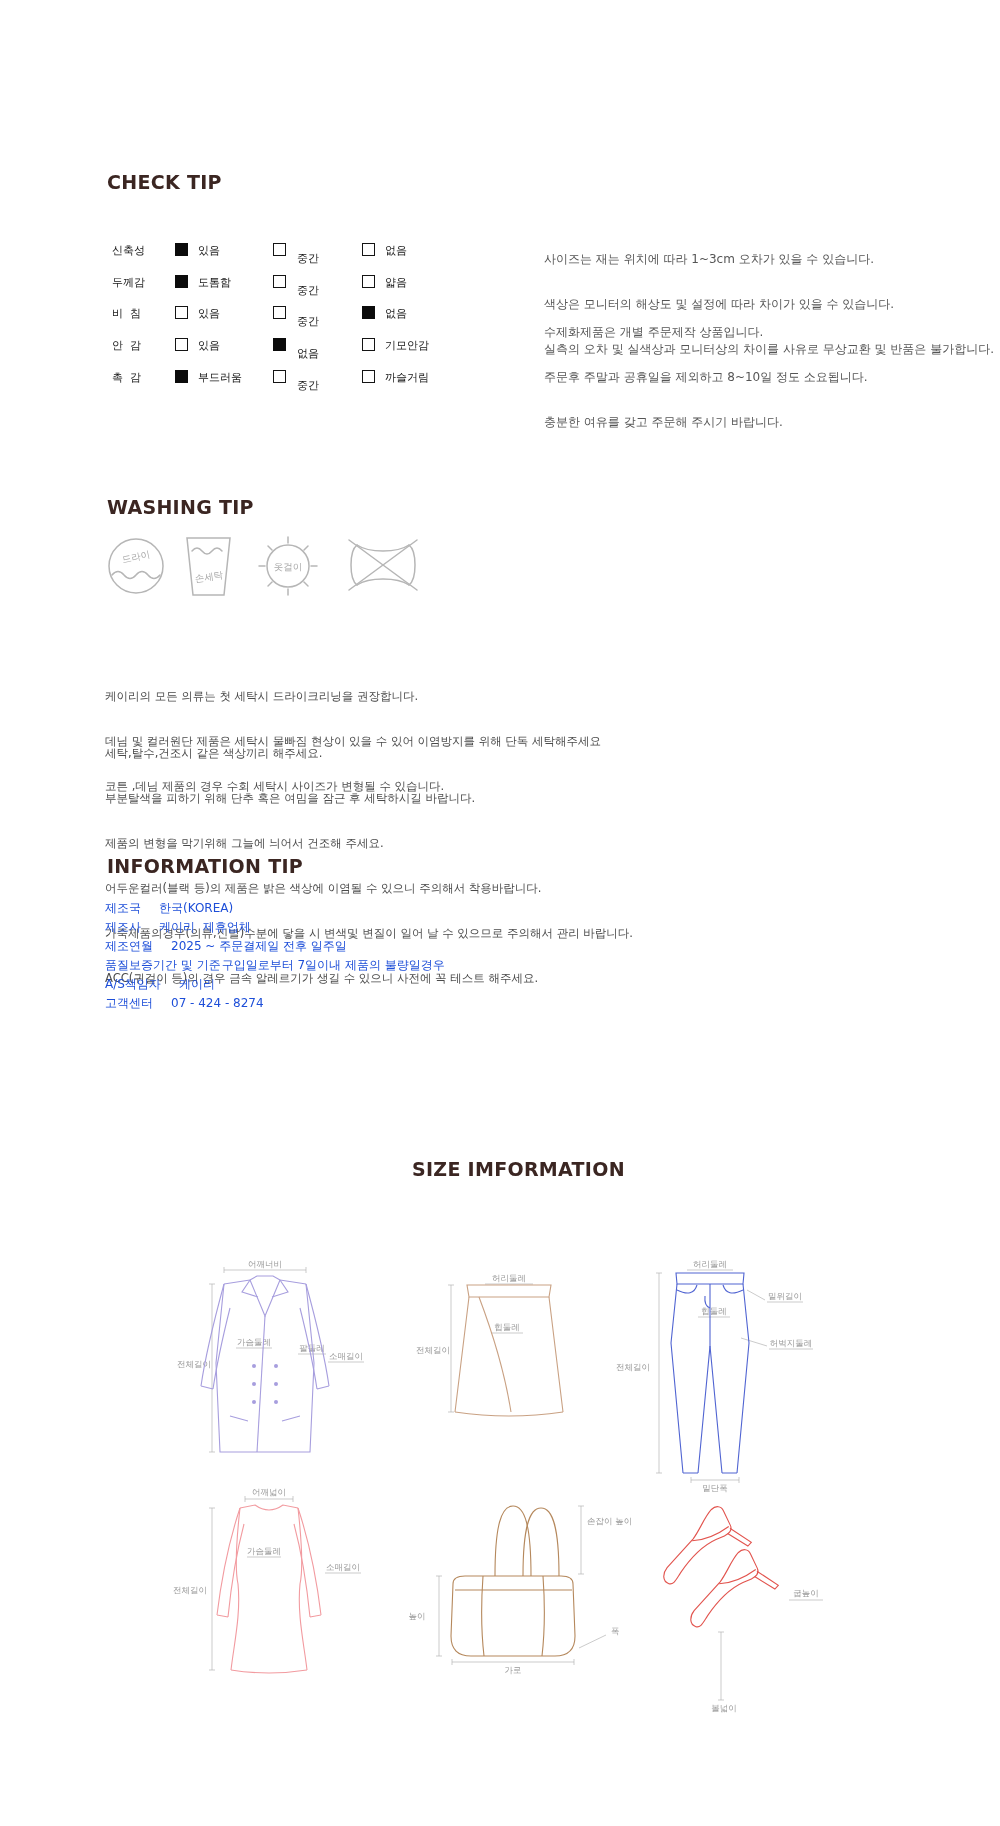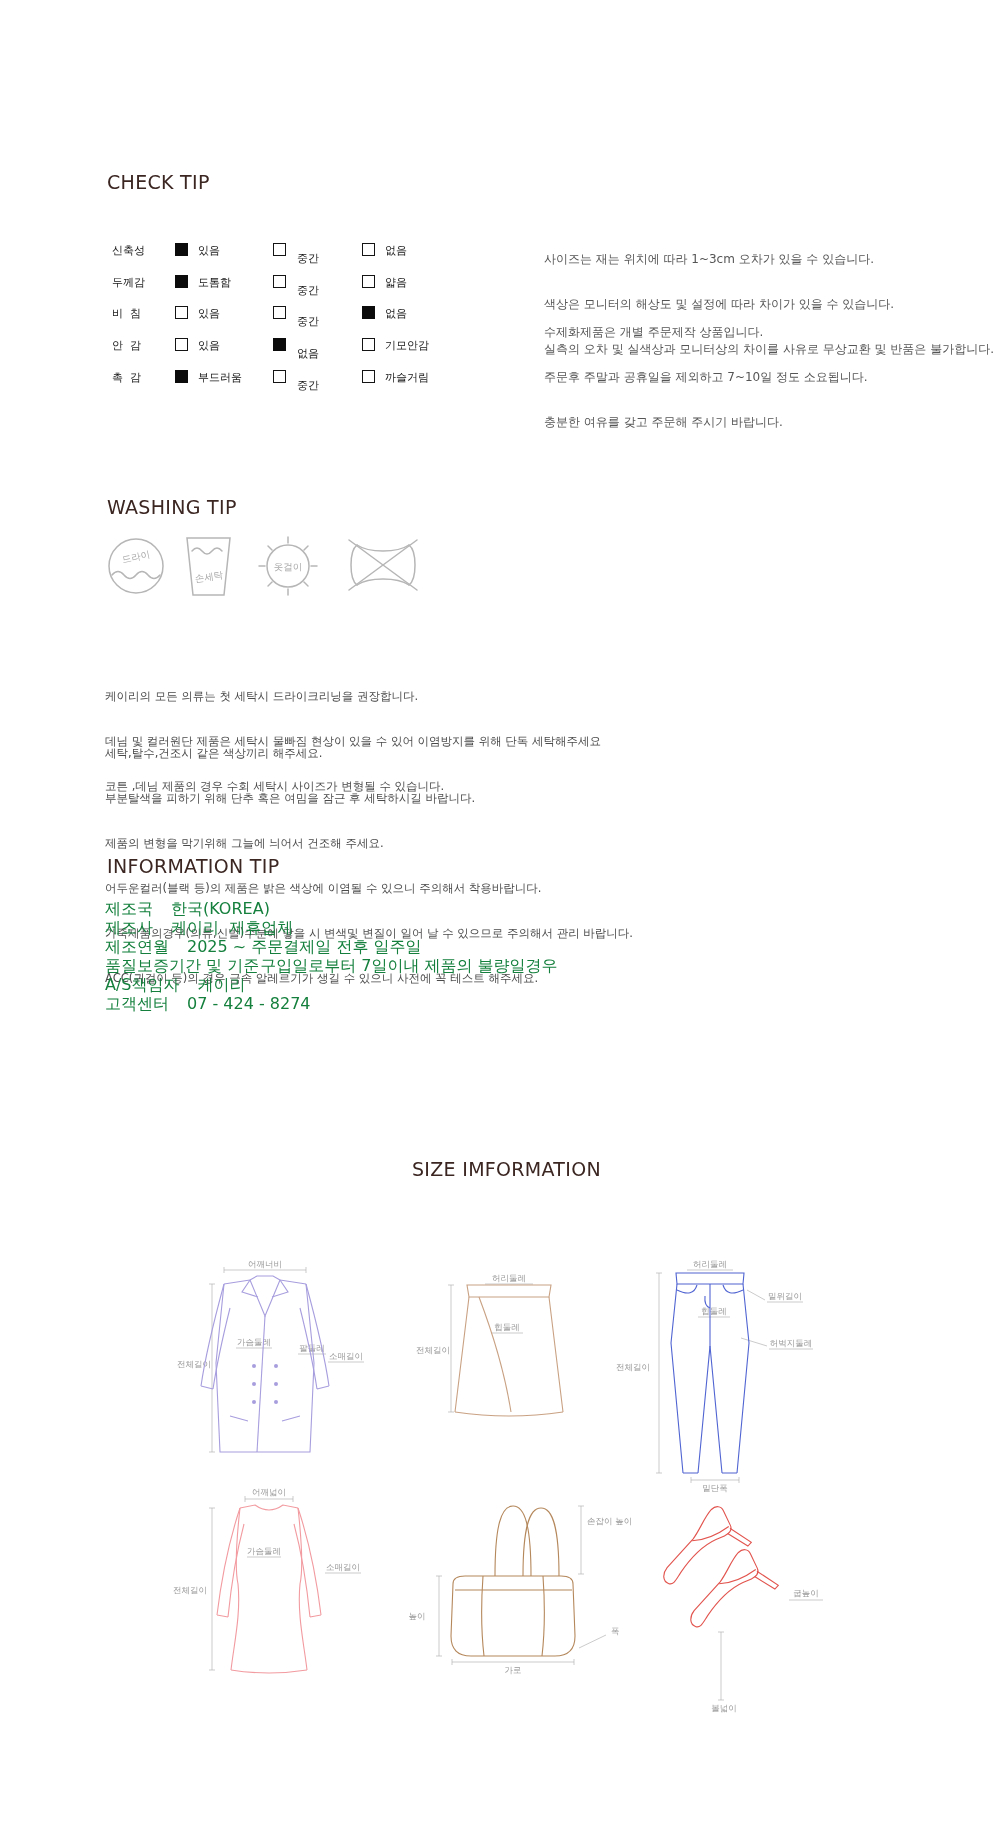--- a/index.html
+++ b/index.html
@@ -1,32 +1,32 @@
 <!DOCTYPE html>
 <html><head>
 <meta charset="utf-8">
 <style>
   html,body{margin:0;padding:0;background:#fff;}
   .page{position:relative;width:1000px;height:1826px;background:#ffffff;overflow:hidden;
         font-family:"DejaVu Sans","Liberation Sans",sans-serif;}
-  .sec-title{position:absolute;font-size:19px;font-weight:400;color:#3b2622;letter-spacing:.3px;white-space:pre;}
+  .sec-title{position:absolute;font-size:19px;font-weight:700;color:#3b2622;letter-spacing:.3px;white-space:pre;}
   
   .cbrow{position:absolute;left:112px;width:340px;height:16px;font-size:11px;color:#161616;}
   .cbrow span{white-space:pre;}
   .rl{position:absolute;left:0;top:1px;}
   .cb{position:absolute;top:1px;width:13px;height:13px;border:1.3px solid #141414;background:#fff;box-sizing:border-box;}
   .cb.on{background:#0b0b0b;border-color:#0b0b0b;}
   .cb1{left:63px}.ot1{position:absolute;left:86px;top:1px;}
   .cb2{left:161px}.ot2{position:absolute;left:185px;top:1px;margin-top:8px;}
   .cb3{left:250px}.ot3{position:absolute;left:273px;top:1px;}
   
   .notes{position:absolute;left:544px;font-size:12px;line-height:15px;color:#555;white-space:pre;}
   .wpara{position:absolute;left:105px;font-size:11.5px;line-height:15px;color:#4a4a4a;white-space:pre;}
   
-  .inforows{position:absolute;left:105px;font-size:16px;line-height:19px;color:#15803d;}
+  .inforows{position:absolute;left:105px;font-size:12px;line-height:19px;color:#1d4ed8;}
   .il{display:inline-block;margin-right:18px;white-space:pre;}
   .iv{white-space:pre;}
   
   .diag{position:absolute;}
   .m{stroke:#b5b5b5;stroke-width:.7;fill:none;}
   .diag text{fill:#979797;font-size:8.5px;font-family:inherit;}
   .wicons text{fill:#a9a9a9;font-size:9.5px;font-family:inherit;}
   .wi{stroke:#b6b6b6;stroke-width:1.5;fill:none;stroke-linecap:round;}
   .coatc{stroke:#a79ede;stroke-width:1.1;fill:none;}
   .skirtc{stroke:#c9a183;stroke-width:1.1;fill:none;}
@@ -88,21 +88,21 @@
     <span class="ot3">까슬거림</span>
   </div>
 
   <div class="notes" style="top:222px">
     <div>사이즈는 재는 위치에 따라 1~3cm 오차가 있을 수 있습니다.</div>
     <div>색상은 모니터의 해상도 및 설정에 따라 차이가 있을 수 있습니다.</div>
     <div>실측의 오차 및 실색상과 모니터상의 차이를 사유로 무상교환 및 반품은 불가합니다.</div>
   </div>
   <div class="notes" style="top:295px">
     <div>수제화제품은 개별 주문제작 상품입니다.</div>
-    <div>주문후 주말과 공휴일을 제외하고 7~10일 정도 소요됩니다.</div>
+    <div>주문후 주말과 공휴일을 제외하고 8~10일 정도 소요됩니다.</div>
     <div>충분한 여유를 갖고 주문해 주시기 바랍니다.</div>
   </div>
 
   <div class="sec-title" style="left:107px;top:496px;">WASHING TIP</div>
 
   <svg class="diag wicons" style="left:105px;top:533px" width="320" height="70" viewBox="0 0 320 70">
     <g class="wi">
       <circle cx="31" cy="33" r="27"></circle>
       <path d="M7,42 q6,-7 12,0 q6,7 12,0 q6,-7 12,0 q6,7 12,0"></path>
     </g>

